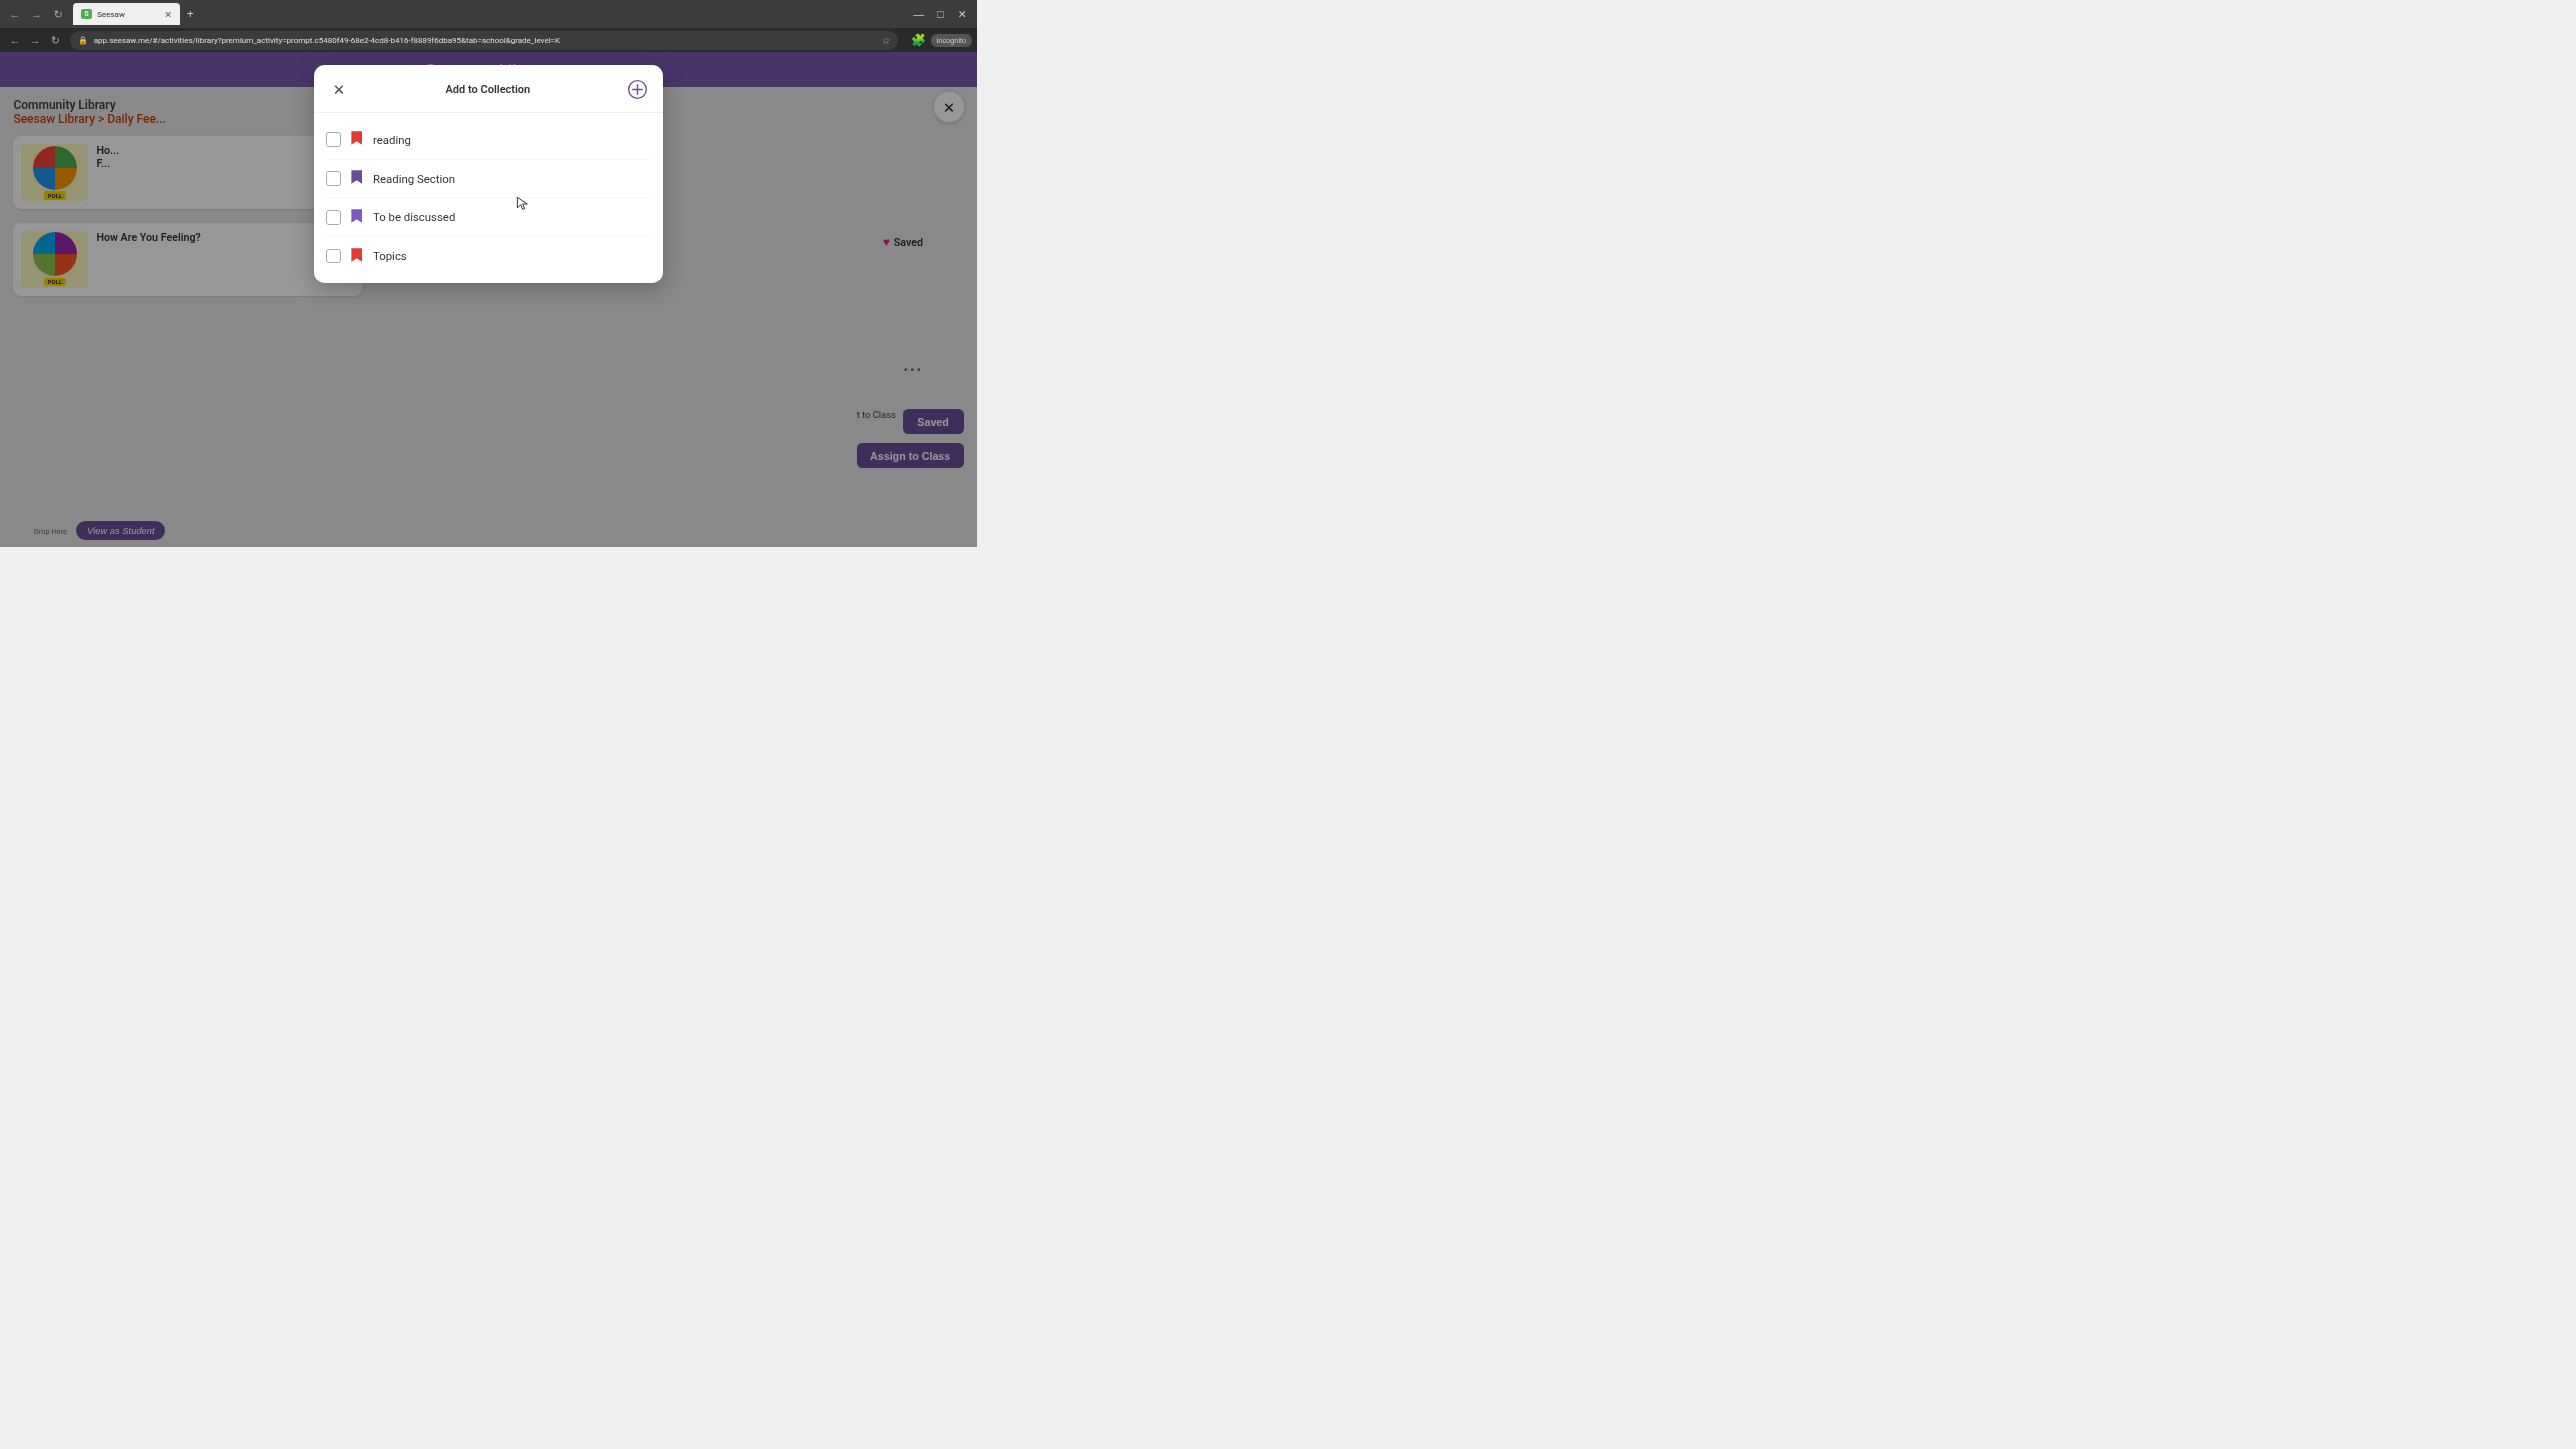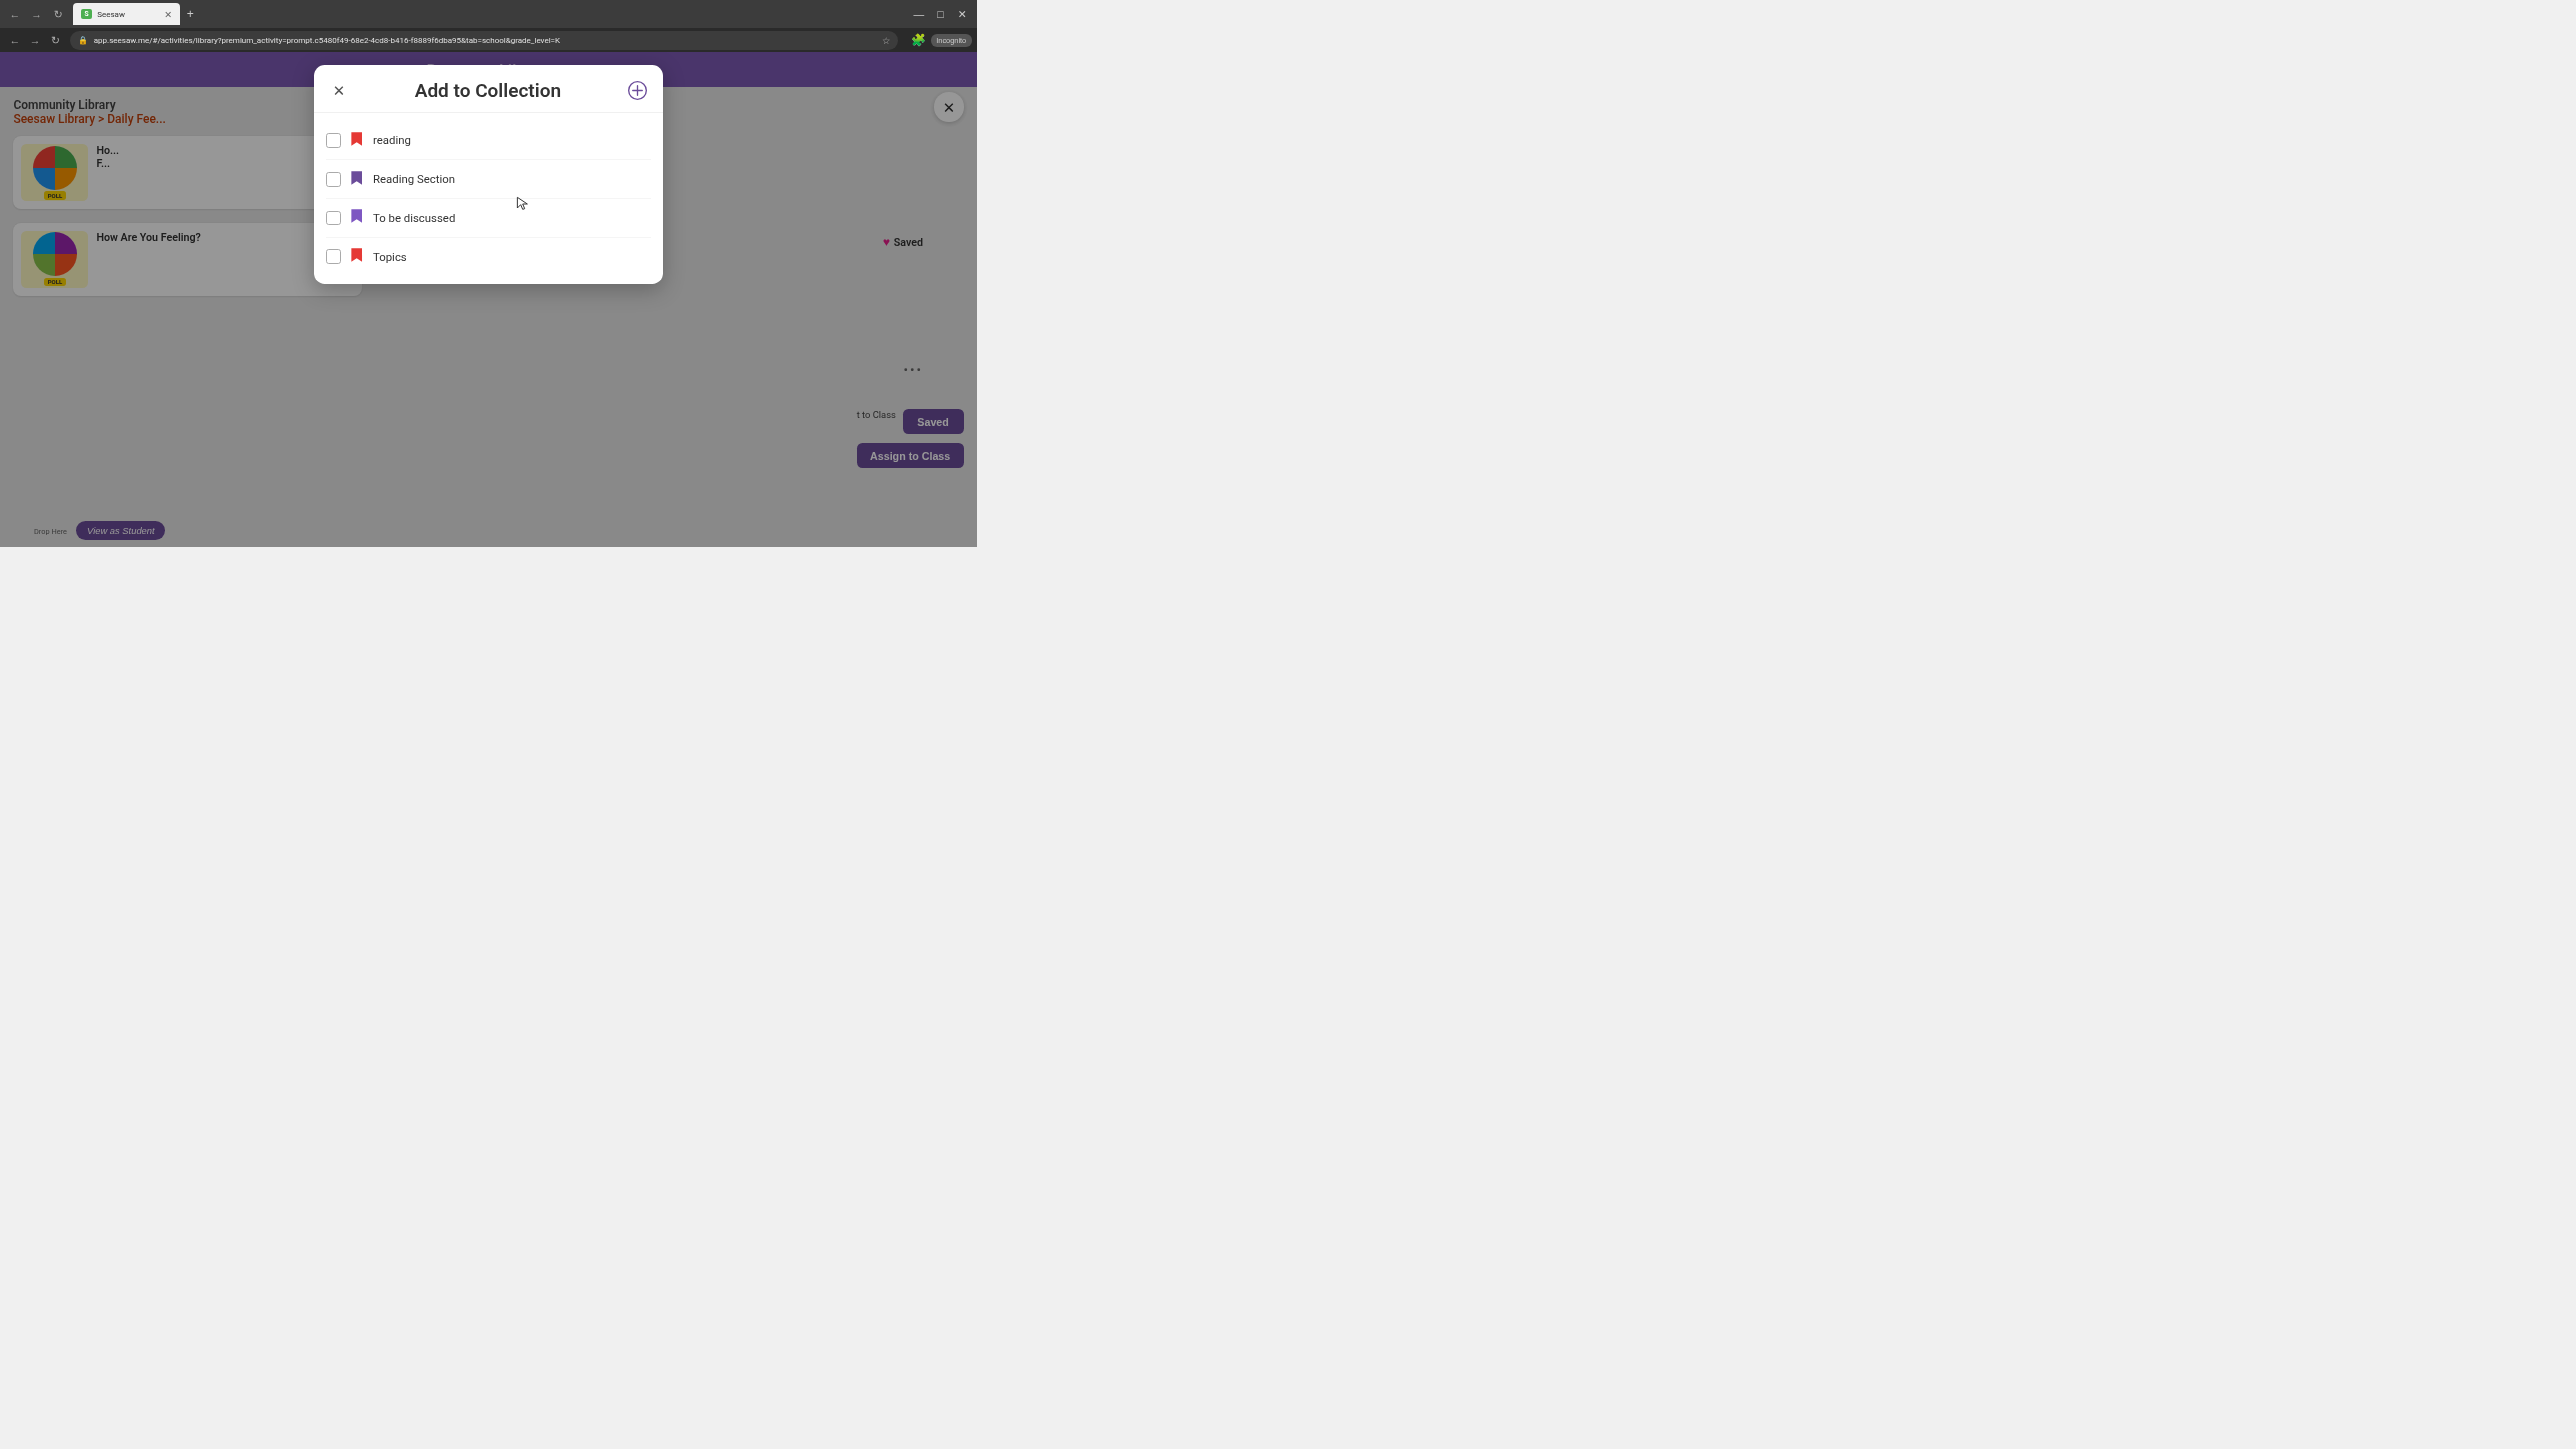--- a/index.html
+++ b/index.html
@@ -338,21 +338,21 @@
     .modal-close-btn {
       background: none;
       border: none;
       font-size: 14.8px;
       cursor: pointer;
       color: #555;
       padding: 2.7px;
     }
 
     .modal-title {
-      font-size: 19px;
+      font-size: 11px;
       font-weight: 600;
       color: #333;
       flex: 1;
       text-align: center;
     }
 
     .modal-add-btn {
       background: none;
       border: none;
       cursor: pointer;

